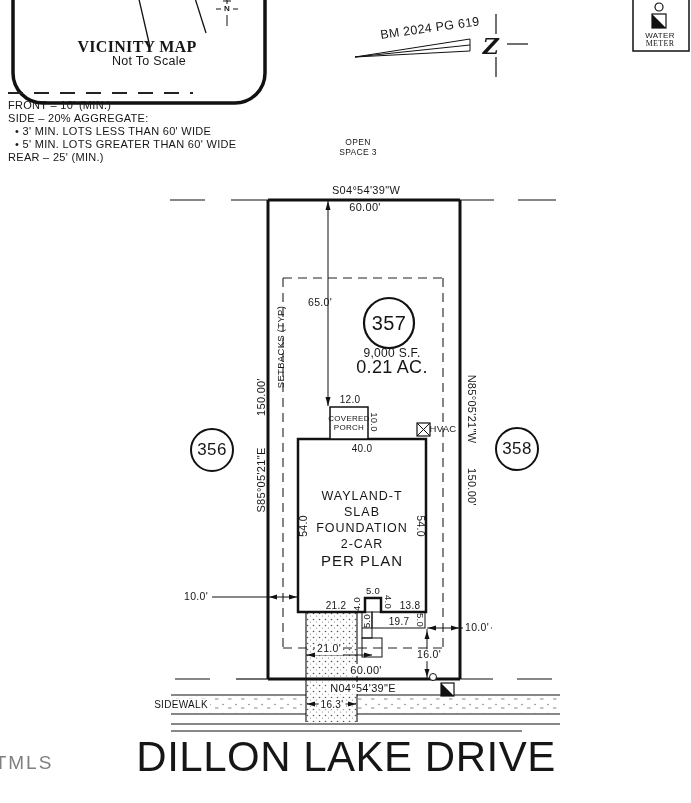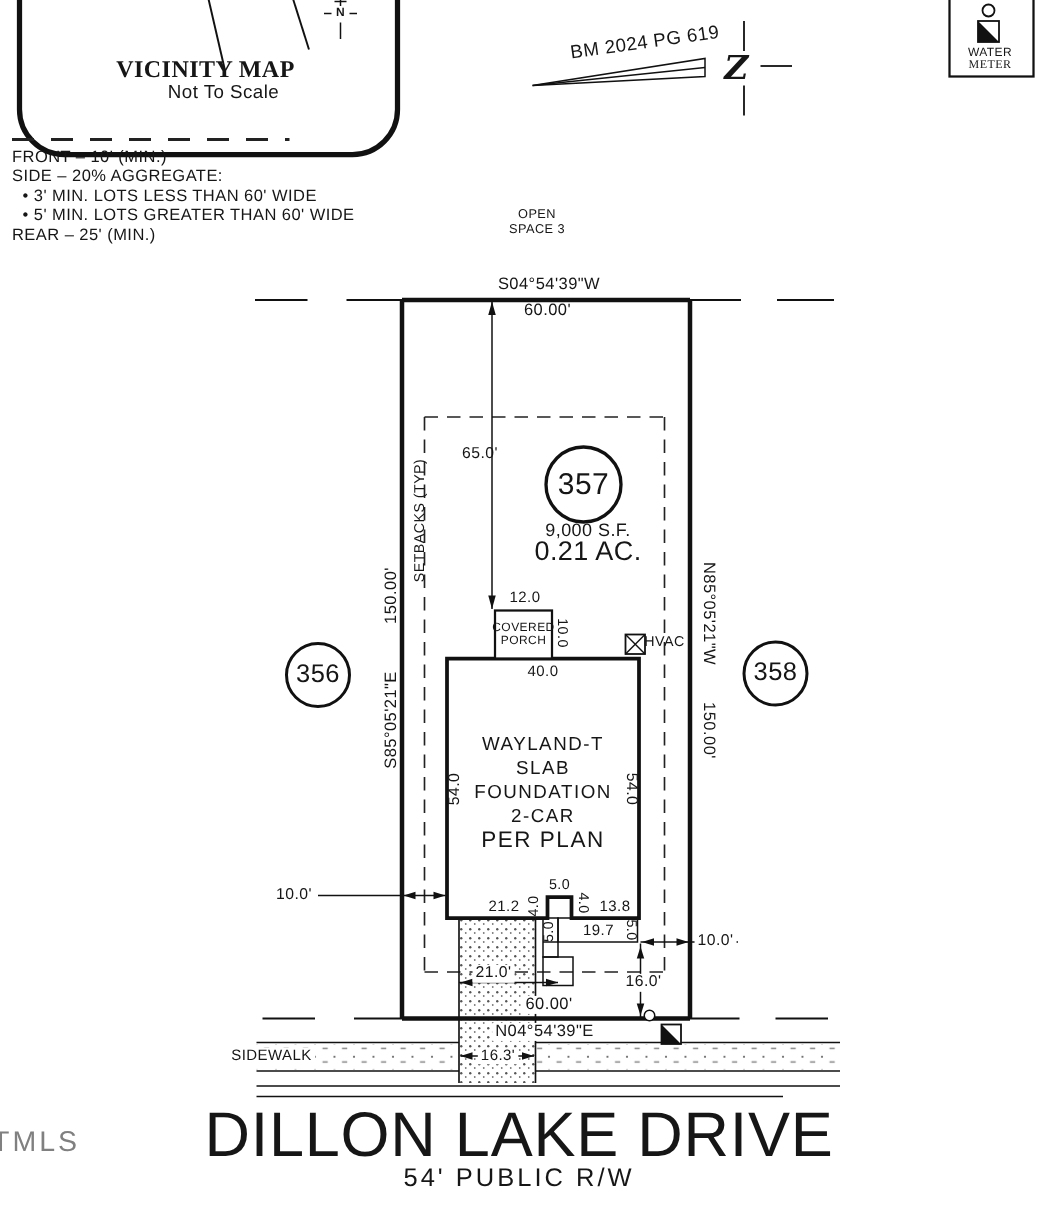--- a/index.html
+++ b/index.html
@@ -224,16 +224,15 @@
   <div class="lb bg" style="left:477px;top:628px;font-size:10.5px;">10.0'</div>
   <div class="lb bg" style="left:329px;top:649px;font-size:10.5px;">21.0'</div>
   <div class="lb bg" style="left:429px;top:655px;font-size:10.5px;">16.0'</div>
 
   <div class="lb bg" style="left:366px;top:670px;">60.00'</div>
   <div class="lb bg" style="left:363px;top:688px;">N04°54'39"E</div>
   <div class="lb bg" style="left:332px;top:704px;font-size:10px;">16.3'</div>
 
   <div class="lb bg" style="left:181px;top:704px;font-size:10px;">SIDEWALK</div>
   <div class="lb" style="left:346px;top:757px;font-size:42px;letter-spacing:0.5px;">DILLON LAKE DRIVE</div>
-  <div class="lb" style="left:346px;top:786px;font-size:17px;letter-spacing:2px;">54' PUBLIC R/W</div>
   <div class="lb" style="left:24px;top:763px;font-size:19px;letter-spacing:2px;color:#808080;">TMLS</div>
 
 </div>
 
 </body></html>

